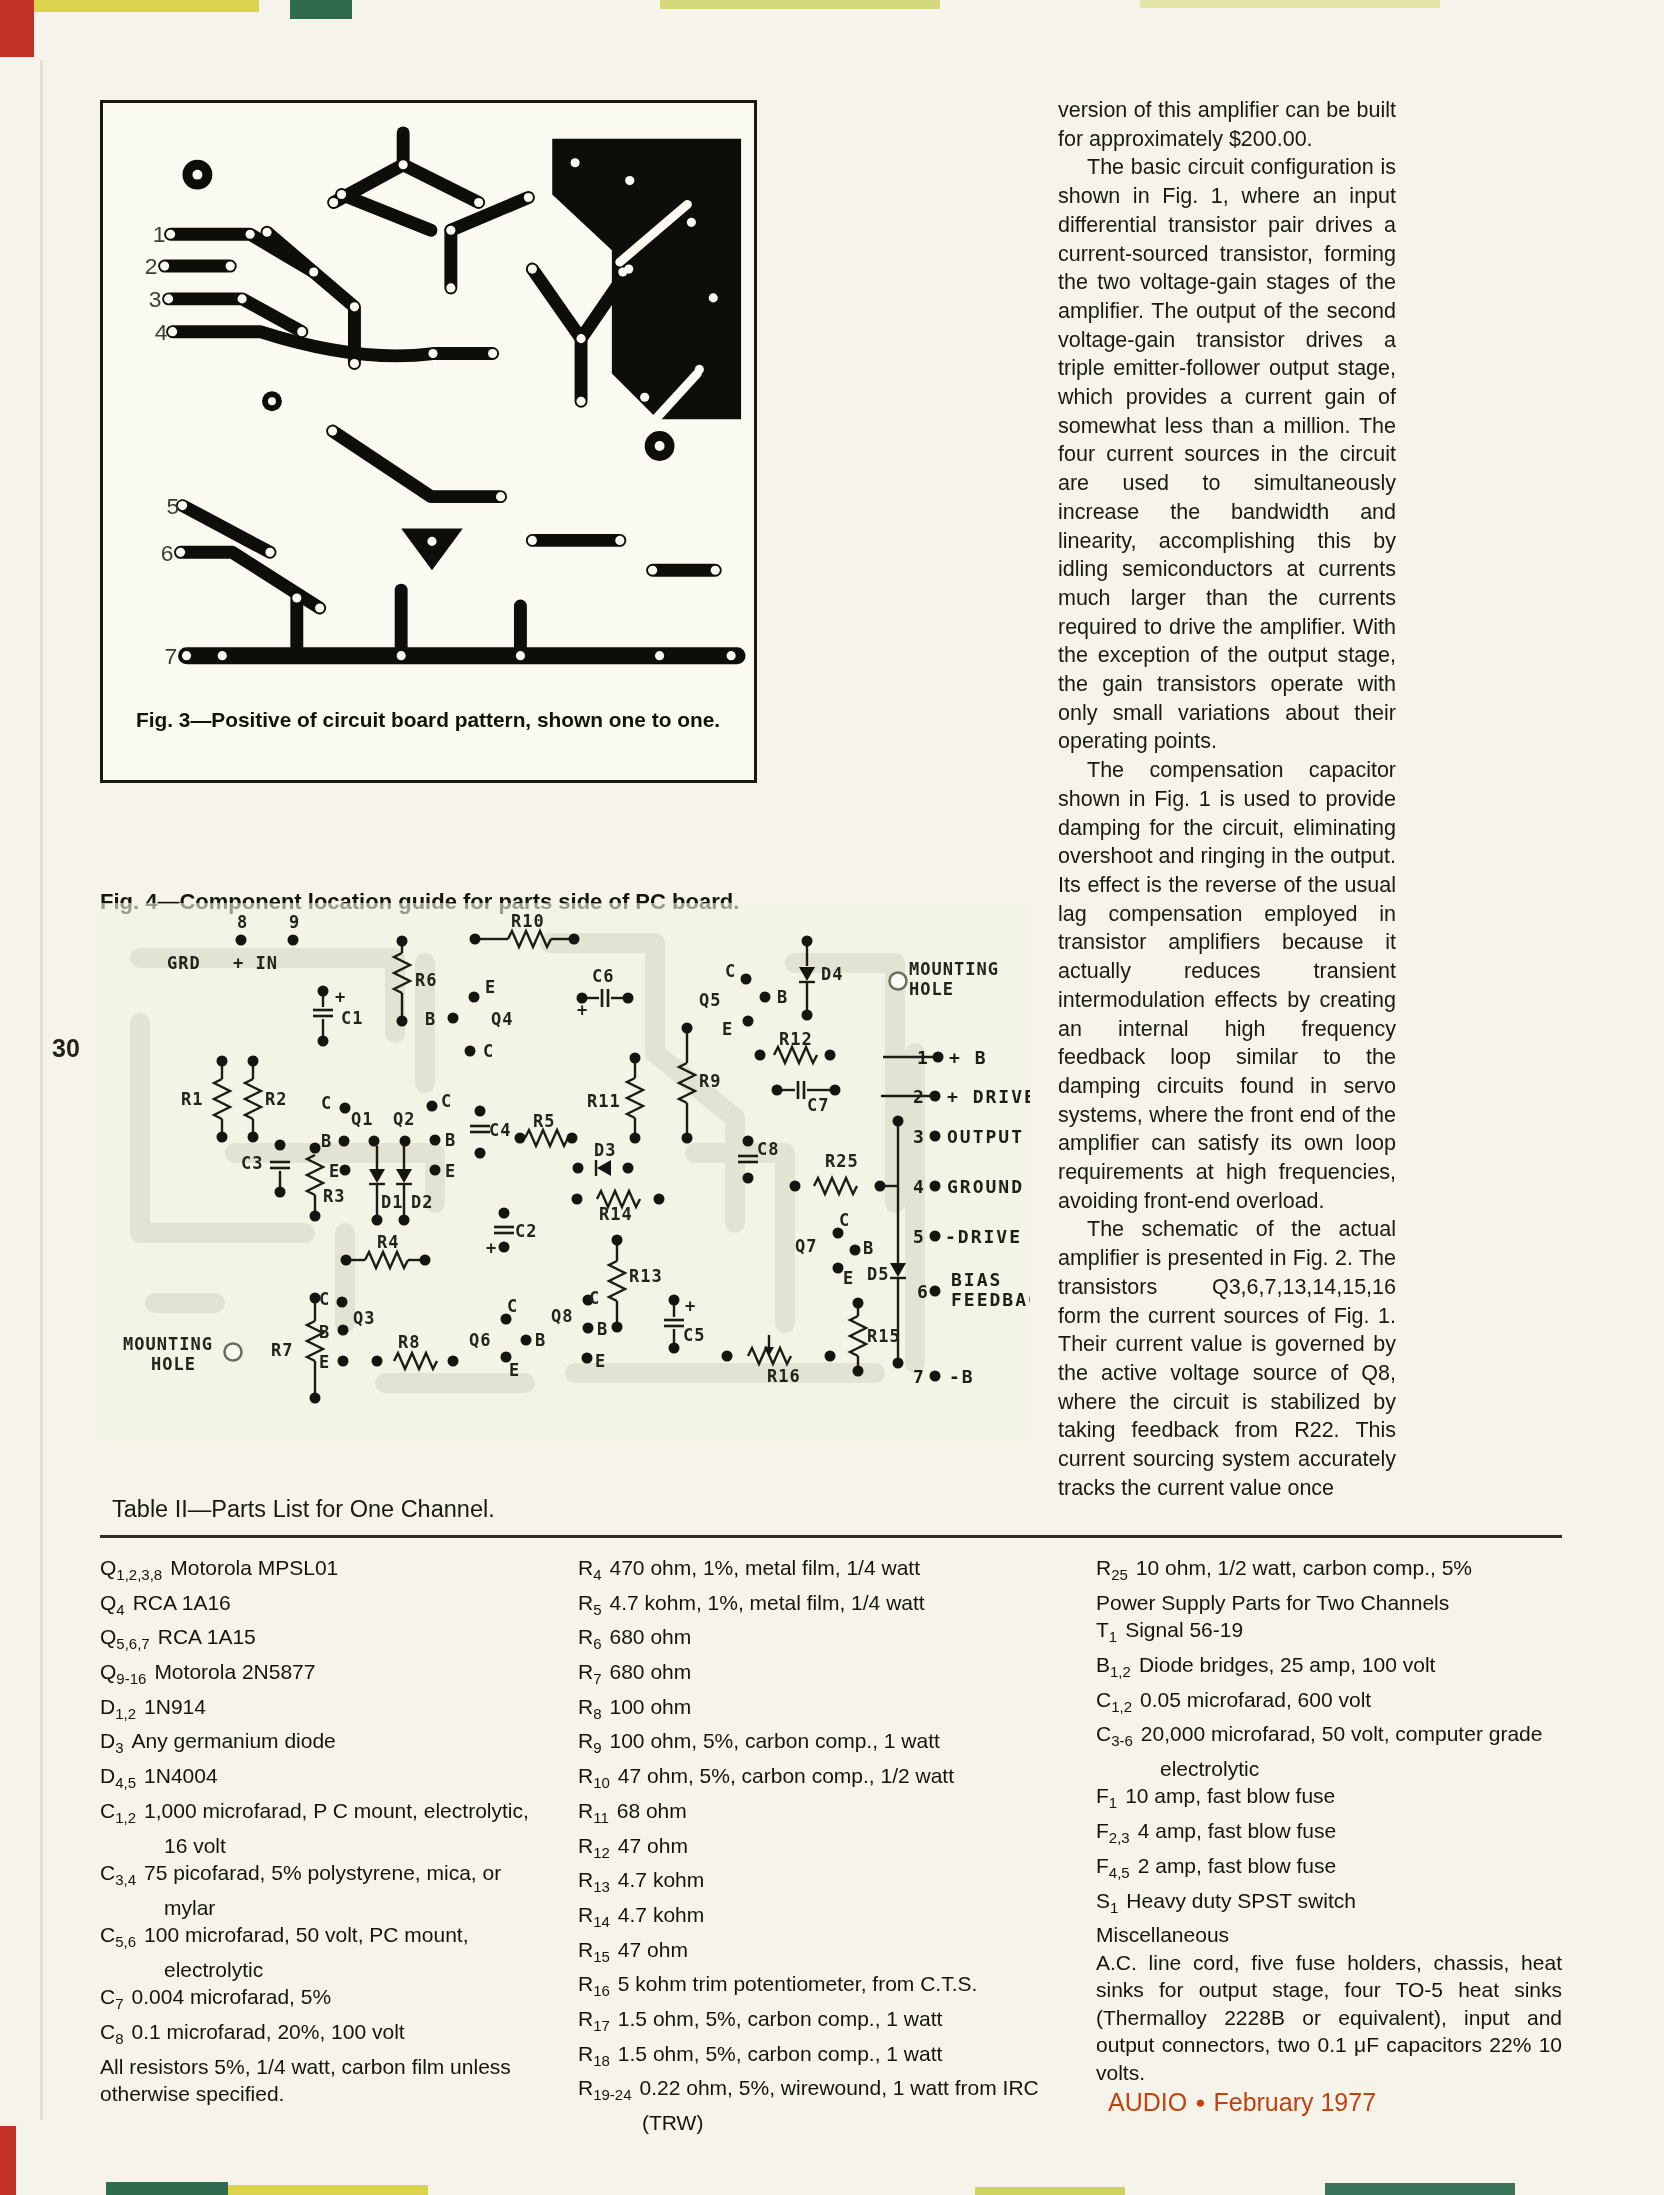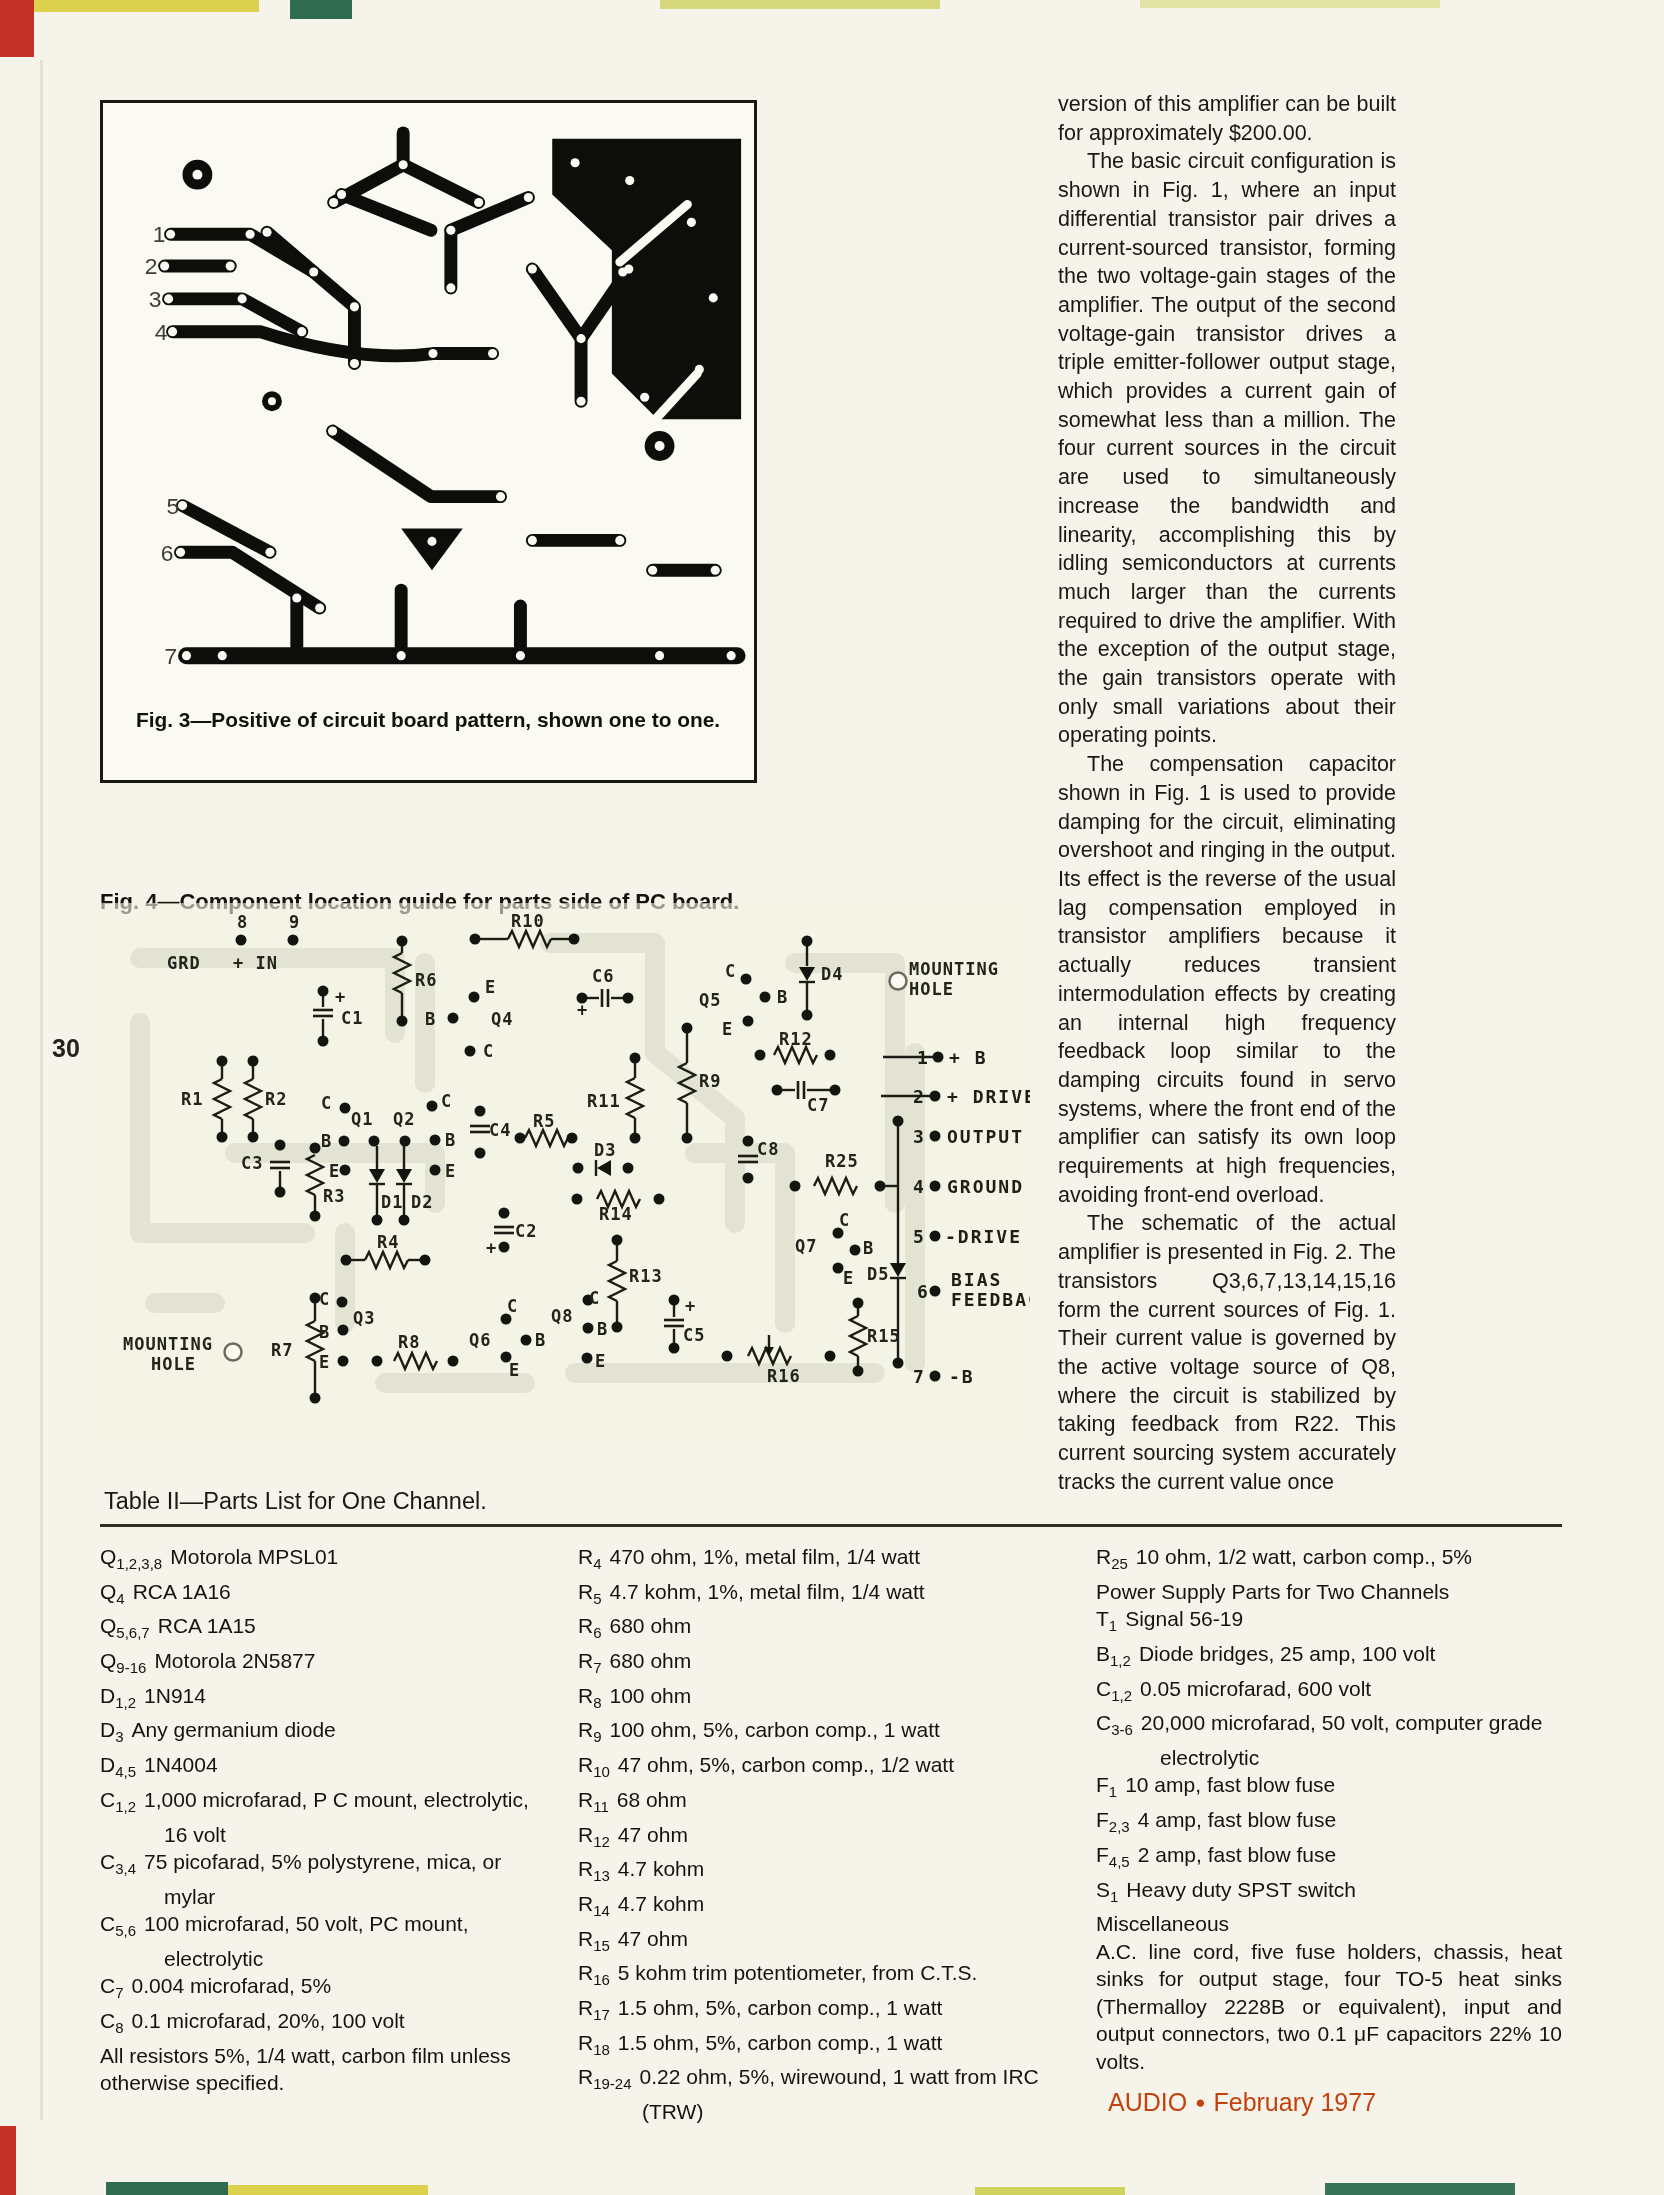--- a/index.html
+++ b/index.html
@@ -35,27 +35,27 @@
   .fig4-wrap svg { width:100%; height:100%; display:block; }
   .fig4-labels text { font-family:"DejaVu Sans Mono",monospace; font-size:17px; font-weight:bold;
                       fill:#23231c; letter-spacing:1px; }
   .fig4-pins text { font-family:"DejaVu Sans Mono",monospace; font-size:18px; font-weight:bold;
                     fill:#1e1e17; letter-spacing:2px; }
 
   
   .pagenum { position:absolute; left:52px; top:1034px; font-size:25px; font-weight:bold; color:#23231c; }
 
   
-  .article { position:absolute; left:1058px; top:90px; width:338px; }
+  .article { position:absolute; left:1058px; top:96px; width:338px; }
   .article p { margin:0; font-size:21.5px; line-height:28.7px; text-align:justify; color:#191911; }
   .article p + p { text-indent:1.35em; }
 
   
   .parts { position:absolute; left:100px; top:1484px; width:1462px; color:#14140d; }
-  .parts-title { margin:4px; font-size:23.5px; font-weight:normal; color:#191911; }
+  .parts-title { margin:12px; font-size:23.5px; font-weight:normal; color:#191911; }
   .parts-rule { border:0; border-top:3.5px solid #2e2e25; margin:9px 0 0 0; }
   .cols { display:flex; gap:26px; margin-top:16px; }
   .col1 { width:452px; } .col2 { width:492px; } .col3 { width:466px; }
   .parts ul { list-style:none; margin:0; padding:0; }
   .parts li, .parts p { font-size:21px; line-height:27.5px; margin:0; }
   .pitem { padding-left:64px; text-indent:-64px; }
   .ref { margin-right:8px; white-space:nowrap; }
   .ref sub { font-size:15px;text-align:center; }
   .pnote { margin-top:27px; }
   .sect-head { margin-top:27px; }

